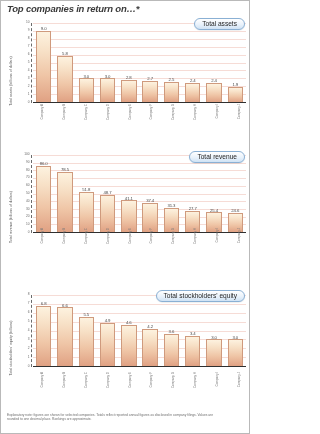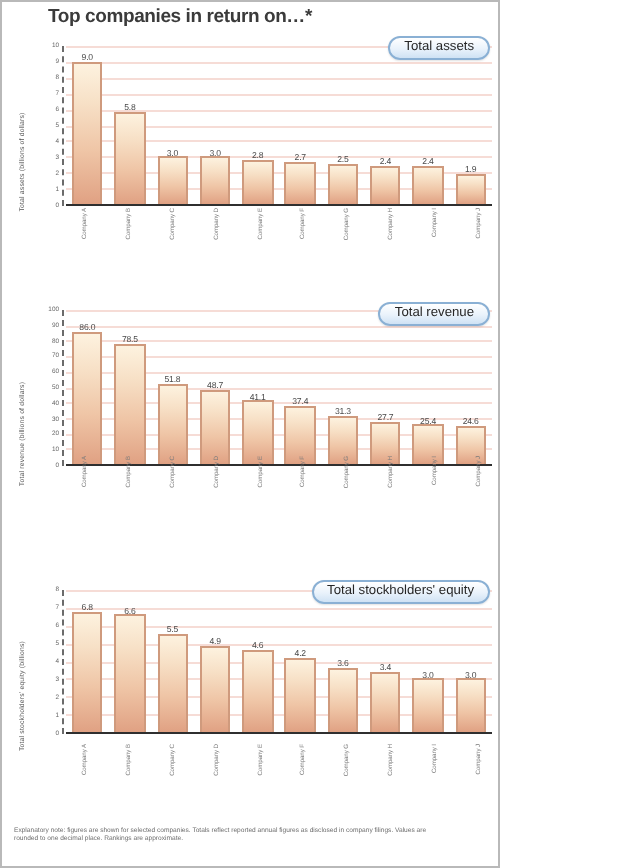--- a/index.html
+++ b/index.html
@@ -12,26 +12,27 @@
   #page{
     position:relative;
     width:250px; height:434px;
     background:#ffffff;
     border:1px solid #b9b9b9;
   }
 
   
   .page-title{
     position:absolute;
-    left:23px; top:2px;
+    left:6px; top:2px;
     font-size:9.5px;
     font-weight:bold;
     color:#3b3b3b;
     letter-spacing:-0.2px;
     white-space:nowrap;
+    font-style:italic;
   }
 
   
   .panel{
     position:absolute;
     left:4px;
     width:242px;
     background:#ffffff;
   }
   .panel-1{ top:16px;  height:128px; }

